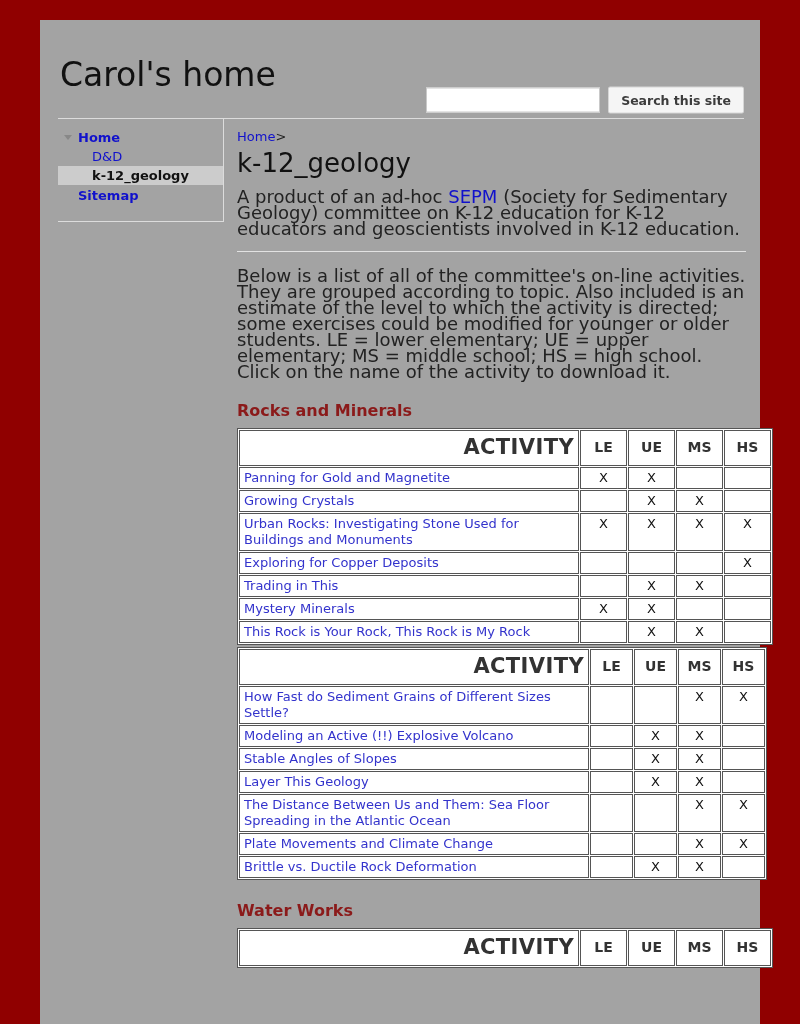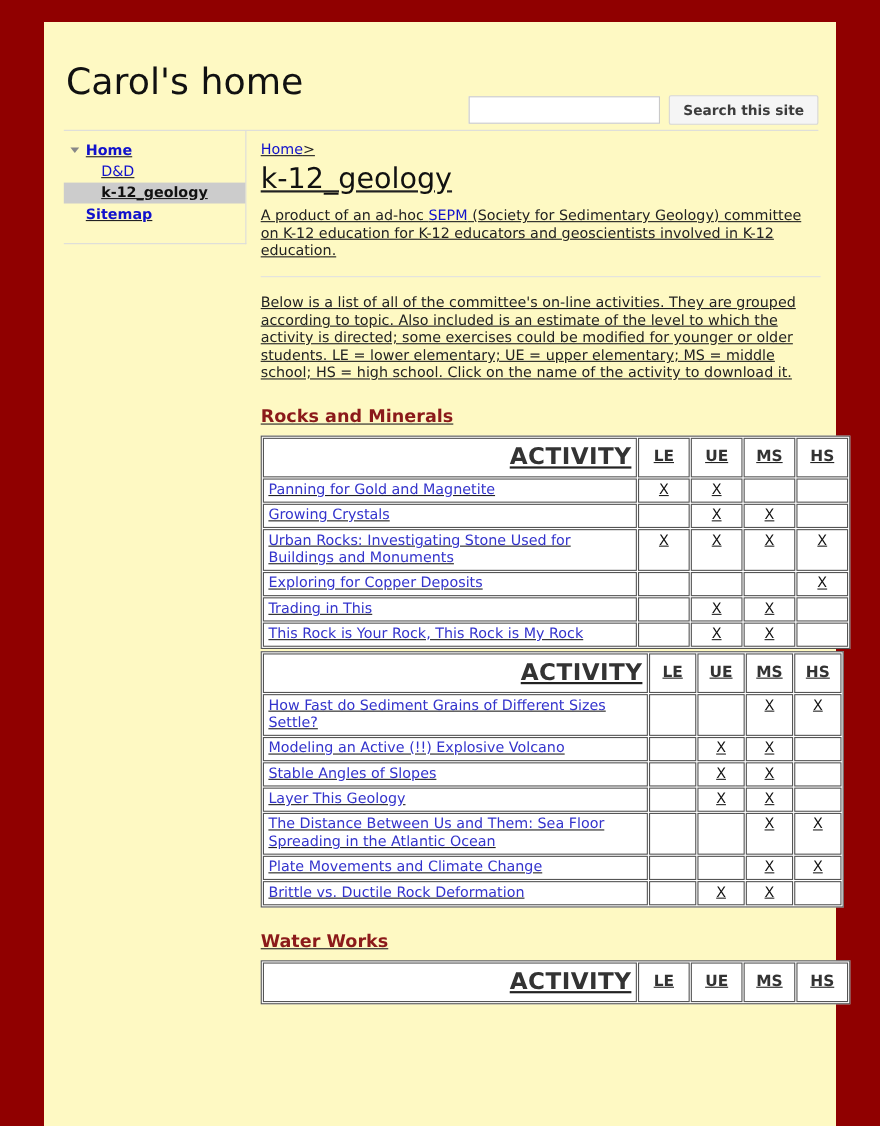--- a/index.html
+++ b/index.html
@@ -16,22 +16,21 @@
     color: #222222;
     overflow: hidden;
   }
 
   .page-frame {
     position: absolute;
     left: 40px;
     top: 20px;
     width: 720px;
     min-height: 1004px;
-    background: #fef9c3;
-    text-decoration: underline;
+    background: #a3a3a3;
   }
 
   
   .site-header {
     position: relative;
     height: 98px;
     padding: 0 20px;
     box-sizing: border-box;
   }
   .site-title {
@@ -171,21 +170,21 @@
   }
 
   .content-rule {
     height: 1px;
     background: #e2e2e2;
     margin: 14px 0 16px 0;
   }
 
   p.para {
     margin: 0 0 4px 0;
-    font-size: 13px;
+    font-size: 18px;
     line-height: 16px;
     color: #222222;
   }
   p.para a { color: #1111cc; text-decoration: none; }
 
   h2.section-heading {
     color: #8b1a1a;
     font-size: 16px;
     font-weight: bold;
     margin: 22px 0 8px 0;
@@ -342,20 +341,27 @@
               <td class="cell-mark">X</td>
             </tr>
             <tr>
               <td class="cell-activity"><a href="#">Trading in This</a></td>
               <td class="cell-mark"></td>
               <td class="cell-mark">X</td>
               <td class="cell-mark">X</td>
               <td class="cell-mark"></td>
             </tr>
             <tr>
+              <td class="cell-activity"><a href="#">Mystery Minerals</a></td>
+              <td class="cell-mark">X</td>
+              <td class="cell-mark">X</td>
+              <td class="cell-mark"></td>
+              <td class="cell-mark"></td>
+            </tr>
+            <tr>
               <td class="cell-activity"><a href="#">This Rock is Your Rock, This Rock is My Rock</a></td>
               <td class="cell-mark"></td>
               <td class="cell-mark">X</td>
               <td class="cell-mark">X</td>
               <td class="cell-mark"></td>
             </tr>
           </tbody>
       </table>
 
       <table class="activity-table t-earth">

